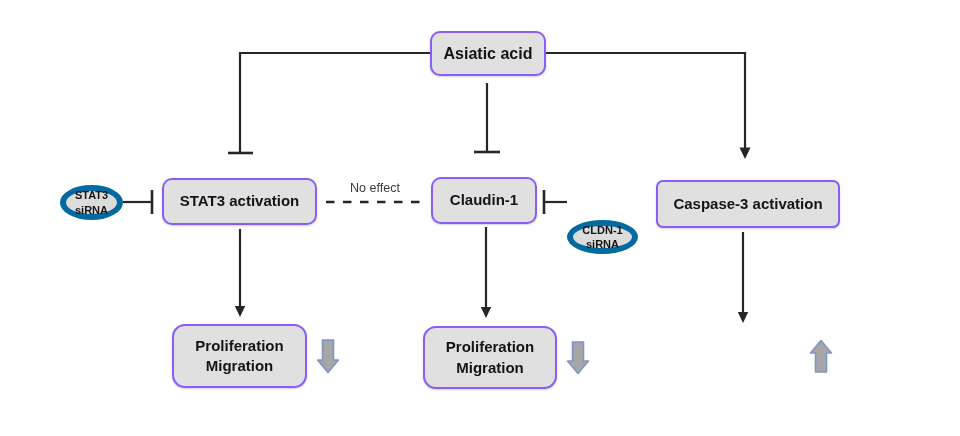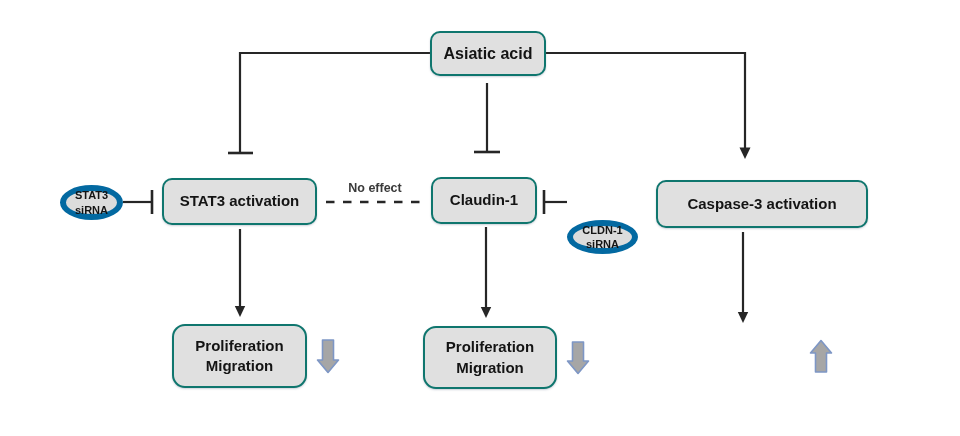--- a/index.html
+++ b/index.html
@@ -12,21 +12,21 @@
     overflow: hidden;
   }
   .lines-layer {
     position: absolute;
     left: 0; top: 0;
     width: 960px; height: 436px;
   }
   .node {
     position: absolute;
     background: #e0e0e0;
-    border: 2px solid #0f766e;
+    border: 2px solid #8b5cf6;
     border-radius: 10px;
     display: flex;
     flex-direction: column;
     align-items: center;
     justify-content: center;
     text-align: center;
     font-weight: bold;
     color: #141414;
     font-size: 15px;
     line-height: 1.35;
@@ -46,21 +46,21 @@
     justify-content: center;
     text-align: center;
     font-weight: 600;
     color: #141414;
     font-size: 11px;
     line-height: 1.3;
     box-sizing: border-box;
   }
   .annotation {
     position: absolute;
-    font-weight: 700;
+    font-weight: 400;
     color: #3a3a3a;
     font-size: 12.5px;
     text-align: center;
   }
 </style>
 </head>
 <body>
 
 <div class="canvas">
 
@@ -114,21 +114,21 @@
 
   <div class="node" style="left:431px; top:177px; width:106px; height:47px;">
     <span>Claudin-1</span>
   </div>
 
   <div class="ellipse" style="left:567px; top:184px; width:71px; height:34px;margin-top:36px;">
     <span>CLDN-1</span>
     <span>siRNA</span>
   </div>
 
-  <div class="node" style="left:656px; top:180px; width:212px; height:48px;">
+  <div class="node" style="left:656px; top:180px; width:184px; height:48px;border-radius:7px;">
     <span>Caspase-3 activation</span>
   </div>
 
   <div class="node big-radius" style="left:172px; top:324px; width:135px; height:64px;">
     <span>Proliferation</span>
     <span>Migration</span>
   </div>
 
   <div class="node big-radius" style="left:423px; top:326px; width:134px; height:63px;">
     <span>Proliferation</span>

